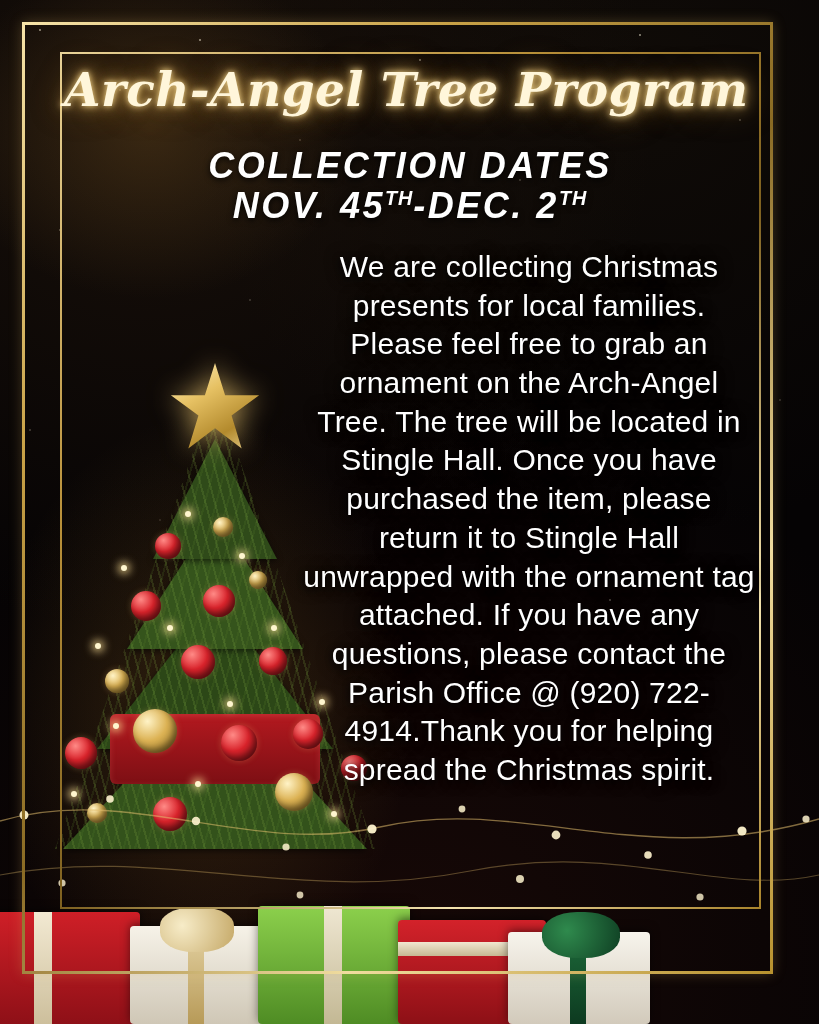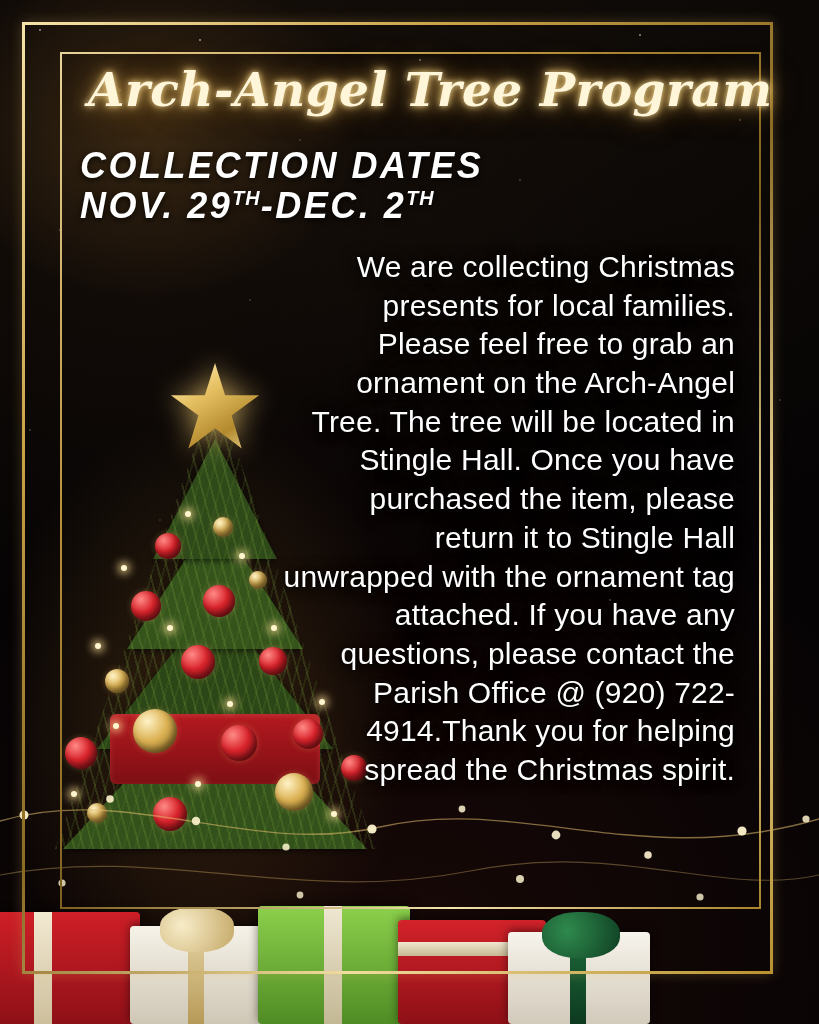--- a/index.html
+++ b/index.html
@@ -191,63 +191,63 @@
     position: absolute;
     left: 0; right: 0;
     bottom: 95px;
     height: 150px;
     pointer-events: none;
   }
 
   
   .title {
     position: absolute;
-    left: 88px;
+    left: 64px;
     top: 62px;
     width: 680px;
     text-align: center;
     font-family: "DejaVu Serif", serif;
     font-style: italic;
     font-weight: bold;
     font-size: 47px;
     letter-spacing: 0.5px;
     color: #fff6da;
     text-shadow:
       0 0 6px rgba(255,224,150,0.95),
       0 0 16px rgba(240,190,95,0.8),
       0 0 32px rgba(200,150,60,0.55);
     white-space: nowrap;
   }
   .subtitle {
     position: absolute;
     left: 80px;
     top: 146px;
     width: 660px;
-    text-align: left;
+    text-align: center;
     color: #ffffff;
     font-family: "Liberation Sans", sans-serif;
     font-weight: bold;
     font-style: italic;
     font-size: 36px;
     letter-spacing: 2.5px;
     line-height: 1.12;
     text-shadow: 0 2px 6px rgba(0,0,0,0.85);
   }
   .subtitle .line { display: block; }
   .subtitle sup {
     font-size: 0.55em;
     letter-spacing: 1px;
     vertical-align: super;
   }
   .body-text {
     position: absolute;
-    right: 84px;
+    right: 64px;
     top: 248px;
     width: 452px;
-    text-align: right;
+    text-align: center;
     color: #ffffff;
     font-family: "Liberation Sans", sans-serif;
     font-size: 30px;
     line-height: 1.29;
     letter-spacing: 0.2px;
     text-shadow: 0 2px 7px rgba(0,0,0,0.95), 0 0 16px rgba(0,0,0,0.8);
   }
 </style>
 </head>
 <body>
@@ -352,18 +352,18 @@
     </g>
   </svg>
 
   <div class="frame-outer"></div>
   <div class="frame-inner"></div>
 
   <div class="title">Arch-Angel Tree Program</div>
 
   <div class="subtitle">
     <span class="line">COLLECTION DATES</span>
-    <span class="line"><span>NOV. 29</span><sup>TH</sup><span>-DEC. 2</span><sup>TH</sup></span>
+    <span class="line"><span>NOV. 45</span><sup>TH</sup><span>-DEC. 2</span><sup>TH</sup></span>
   </div>
 
   <div class="body-text">We are collecting Christmas presents for local families. Please feel free to grab an ornament on the Arch-Angel Tree. The tree will be located in Stingle Hall. Once you have purchased the item, please return it to Stingle Hall unwrapped with the ornament tag attached. If you have any questions, please contact the Parish Office @ (920) 722-4914.Thank you for helping spread the Christmas spirit.</div>
 
 </div>
 
 </body></html>

